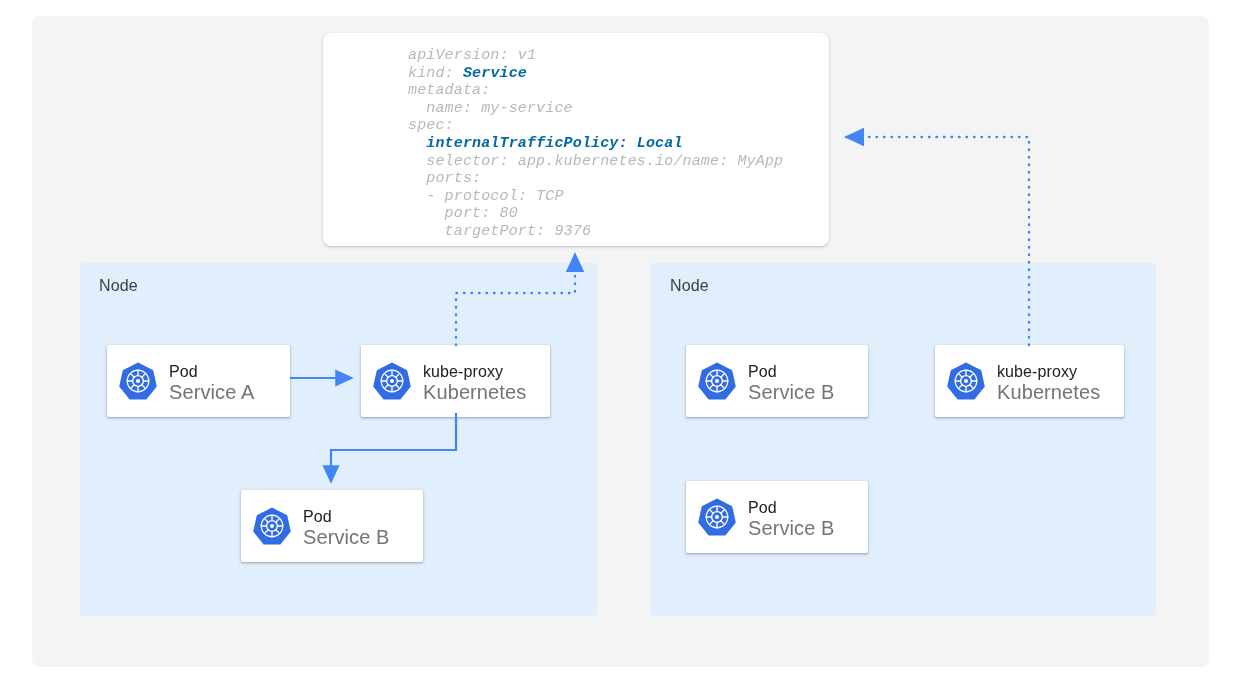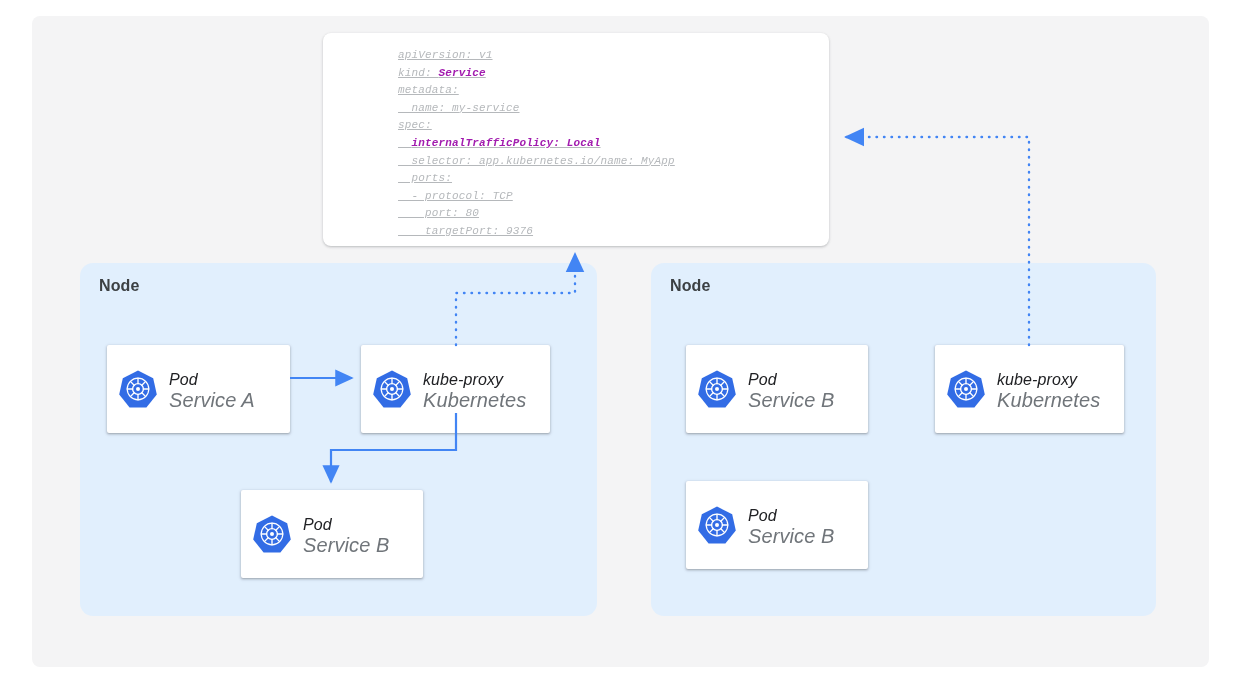--- a/index.html
+++ b/index.html
@@ -19,50 +19,49 @@
 
   
   .yaml-card {
     position:absolute; left:323px; top:33px;
     width:506px; height:213px;
     background:#ffffff; border-radius:8px;
     box-shadow:0 1px 3px rgba(60,64,67,.22), 0 1px 2px rgba(60,64,67,.10);
     overflow:hidden;
   }
   .yaml-body {
-    position:absolute; left:75px; top:14px;
+    position:absolute; left:85px; top:14px;
     font-family:"Liberation Mono", "DejaVu Sans Mono", monospace;
-    font-size:11px; line-height:17.6px;
+    font-size:15px; line-height:17.6px;
     color:#b5b8bb; font-style:italic;
     white-space:pre;
     letter-spacing:.15px;
-    text-decoration:underline;
   }
   .yaml-line { display:block; height:17.6px; }
   .yaml-line .k { color:#b5b8bb; }
-  .yaml-line .b { color:#a21caf; font-weight:bold; }
+  .yaml-line .b { color:#0369a1; font-weight:bold; }
 
   
   .node-box {
     position:absolute;
-    background:#e1effd; border-radius:13px;font-weight:bold;
+    background:#e1effd; border-radius:3px;
   }
   .node-left  { left:80px;  top:263px; width:517px; height:353px; }
   .node-right { left:651px; top:263px; width:505px; height:353px; }
   .node-label {
     position:absolute; left:19px; top:14px;
     font-size:16px; color:#3c4043; letter-spacing:.1px;
   }
 
   
   .card {
-    position:absolute; height:88px;
+    position:absolute; height:72px;
     background:#ffffff; border-radius:2px;
     box-shadow:0 1px 2px rgba(60,64,67,.30), 0 1px 3px 1px rgba(60,64,67,.13);
-    display:flex; align-items:center;font-style:italic;
+    display:flex; align-items:center;
   }
   .card-icon { width:62px; display:flex; align-items:center; justify-content:center; flex:0 0 62px; }
   .card-text { display:flex; flex-direction:column; justify-content:center; }
   .card-title { font-size:16px; color:#202124; line-height:21px; letter-spacing:.1px; }
   .card-sub   { font-size:20px; color:#70757a; line-height:20px; letter-spacing:.1px; }
 
   .c-pod-a   { left:107px; top:345px; width:183px; }
   .c-kproxy-l{ left:361px; top:345px; width:189px; }
   .c-pod-b1  { left:241px; top:490px; width:182px; }
   .c-pod-b2  { left:686px; top:345px; width:182px; }

